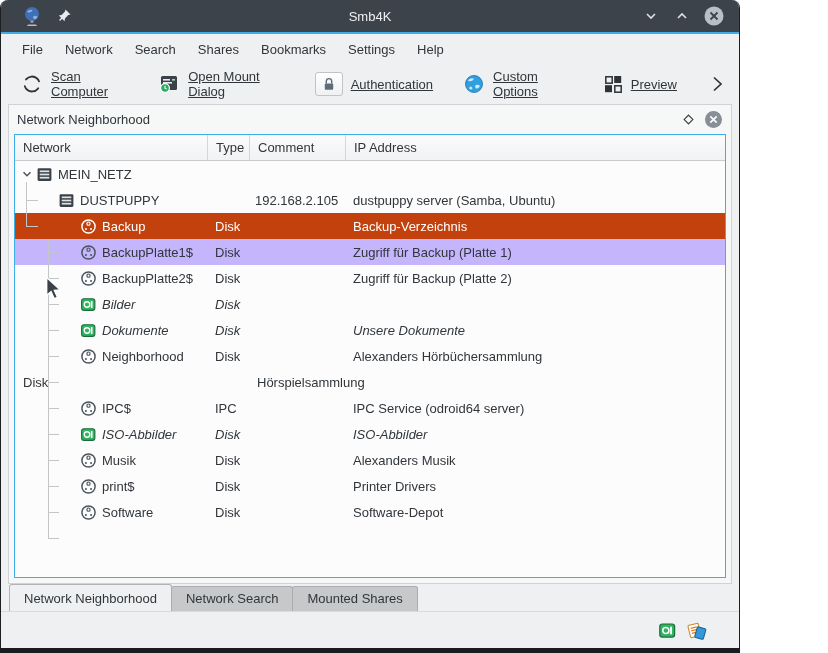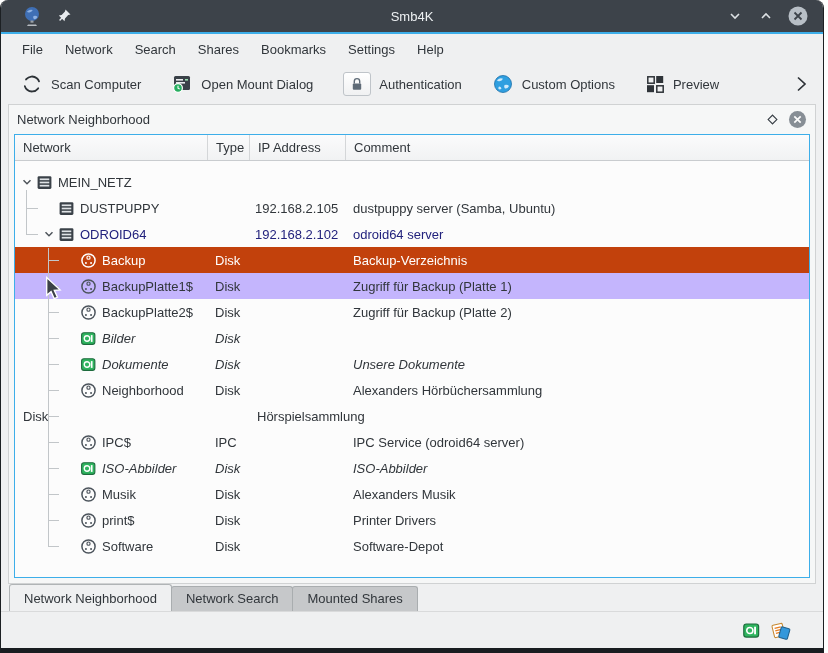--- a/index.html
+++ b/index.html
@@ -1,49 +1,49 @@
 <!DOCTYPE html>
 <html><head>
 <meta charset="utf-8">
 <style>
   html,body{margin:0;padding:0;background:#ffffff;}
   *{box-sizing:border-box;}
   body{font-family:"Liberation Sans","DejaVu Sans",sans-serif;font-size:13px;color:#31363b;}
-  .window{position:relative;width:824px;height:653px;border-radius:8px 8px 0 0;overflow:hidden;
+  .window{position:relative;width:740px;height:653px;border-radius:8px 8px 0 0;overflow:hidden;
           border-left:1px solid #1c2023;border-right:1px solid #1c2023;border-bottom:5px solid #181c20;
           background:#eff0f1;display:flex;flex-direction:column;}
   
   .titlebar{height:32px;background:#3d434a;display:flex;align-items:center;position:relative;flex:0 0 auto;}
   .accent-line{height:2px;background:#3daee9;flex:0 0 auto;}
   .tb-left{display:flex;align-items:center;gap:12px;padding-left:20px;}
   .tb-title{position:absolute;left:0;right:0;text-align:center;color:#eef1f3;pointer-events:none;}
   .tb-right{margin-left:auto;display:flex;align-items:center;gap:11px;padding-right:14px;}
   .tb-right .icn{display:inline-flex;cursor:default;}
   
   .menubar{height:30px;display:flex;align-items:center;padding-left:10px;background:#eff0f1;flex:0 0 auto;}
   .menu-item{padding:4px 11px;color:#31363b;}
   
-  .toolbar{height:40px;display:flex;align-items:center;padding:0 12px 0 20px;gap:30px;background:#eff0f1;flex:0 0 auto;}
+  .toolbar{height:40px;display:flex;align-items:center;padding:0 12px 0 20px;gap:30px;background:#eff0f1;flex:0 0 auto;text-decoration:underline;}
   .tool-item{display:flex;align-items:center;gap:8px;}
   .tool-item .framebox{border:1px solid #bfc4c9;border-radius:3px;background:linear-gradient(#ffffff,#f0f1f2);
                        padding:2px 4px;display:inline-flex;}
   .toolbar-overflow{margin-left:auto;display:inline-flex;}
   
   .panel{margin:0 7px;border:1px solid #d0d2d3;background:#f6f7f7;height:480px;flex:0 0 auto;display:flex;flex-direction:column;}
   .panel-header{height:28px;display:flex;align-items:center;padding:0 8px;}
   .panel-header .ph-title{flex:1;}
   .panel-header .ph-icons{display:flex;align-items:center;gap:9px;}
   .panel-body{flex:1;padding:1px 5px 5px 5px;}
   
   .treebox{height:100%;border:1px solid #3daee9;background:#fcfcfc;display:flex;flex-direction:column;overflow:hidden;}
   .tree-header{display:grid;grid-template-columns:192px 42px 96px 1fr;height:26px;align-items:center;
                background:linear-gradient(#fbfbfc,#f1f2f3);border-bottom:1px solid #c9cccf;flex:0 0 auto;}
   .tree-header .hcell{padding-left:8px;color:#31363b;height:100%;display:flex;align-items:center;}
   .tree-header .hcell + .hcell{border-left:1px solid #d4d6d8;}
-  .tree-rows{position:relative;flex:1;margin-top:8px;}
+  .tree-rows{position:relative;flex:1;}
   .row{display:grid;grid-template-columns:192px 42px 96px 1fr;height:26px;align-items:center;}
   .row.selected{background:#c2410c;}
   .row.selected .cell,.row.selected .lbl{color:#ffffff;}
   .row.selected .icn{color:#ffffff;}
   .row.hover{background:#c4b5fd;}
   .row.mounted-italic .lbl,.row.mounted-italic .cell{font-style:italic;}
   .row.navy .lbl,.row.navy .cell{color:#22227d;}
   .namecell{display:flex;align-items:center;height:100%;}
   .indent{flex:0 0 auto;height:1px;}
   .expslot{flex:0 0 16px;display:inline-flex;justify-content:center;}
@@ -196,22 +196,22 @@
               <path d="M6.3 6.3 L12.7 12.7 M12.7 6.3 L6.3 12.7" stroke="#fcfcfc" stroke-width="1.7"></path>
             </svg>
           </span>
       </span>
     </div>
     <div class="panel-body">
       <div class="treebox">
         <div class="tree-header" id="tree-header">
             <div class="hcell">Network</div>
             <div class="hcell">Type</div>
+            <div class="hcell">Comment</div>
             <div class="hcell">IP Address</div>
-            <div class="hcell">Comment</div>
           </div>
         <div class="tree-rows" id="tree-rows">
             <div class="row">
               <div class="namecell">
                 <span class="indent" style="width: 4px;"></span>
                 <span class="expslot">
                   <svg width="12" height="12" viewBox="0 0 12 12">
                     <path d="M2.5 4.2 L6 7.7 L9.5 4.2" fill="none" stroke="#50565c" stroke-width="1.5"></path>
                   </svg>
                 </span>
@@ -239,42 +239,20 @@
                     <rect x="3.5" y="4.2" width="9" height="1.6" fill="#dfe3e6"></rect>
                     <rect x="3.5" y="7.2" width="9" height="1.6" fill="#dfe3e6"></rect>
                     <rect x="3.5" y="10.2" width="9" height="1.6" fill="#dfe3e6"></rect>
                   </svg>
                 </span>
                 <span class="lbl">DUSTPUPPY</span>
               </div>
               <div class="cell type"></div>
               <div class="cell ip">192.168.2.105</div>
               <div class="cell comment">dustpuppy server (Samba, Ubuntu)</div>
-            </div>
-            <div class="row navy">
-              <div class="namecell">
-                <span class="indent" style="width: 26px;"></span>
-                <span class="expslot">
-                  <svg width="12" height="12" viewBox="0 0 12 12">
-                    <path d="M2.5 4.2 L6 7.7 L9.5 4.2" fill="none" stroke="#50565c" stroke-width="1.5"></path>
-                  </svg>
-                </span>
-                <span class="icn">
-                  <svg width="17" height="17" viewBox="0 0 16 16">
-                    <rect x="1.5" y="2" width="13" height="12" rx="1.2" fill="#3a4148"></rect>
-                    <rect x="3.5" y="4.2" width="9" height="1.6" fill="#dfe3e6"></rect>
-                    <rect x="3.5" y="7.2" width="9" height="1.6" fill="#dfe3e6"></rect>
-                    <rect x="3.5" y="10.2" width="9" height="1.6" fill="#dfe3e6"></rect>
-                  </svg>
-                </span>
-                <span class="lbl">ODROID64</span>
-              </div>
-              <div class="cell type"></div>
-              <div class="cell ip">192.168.2.102</div>
-              <div class="cell comment">odroid64 server</div>
             </div>
             <div class="row selected">
               <div class="namecell">
                 <span class="indent" style="width: 48px;"></span>
                 <span class="expslot"></span>
                 <span class="icn">
                   <svg width="17" height="17" viewBox="0 0 16 16">
                     <circle cx="8" cy="8" r="6.2" fill="none" stroke="currentColor" stroke-width="1.4"></circle>
                     <circle cx="8" cy="5.3" r="1.5" fill="none" stroke="currentColor" stroke-width="1.1"></circle>
                     <circle cx="5.6" cy="10.3" r="0.95" fill="currentColor"></circle>

